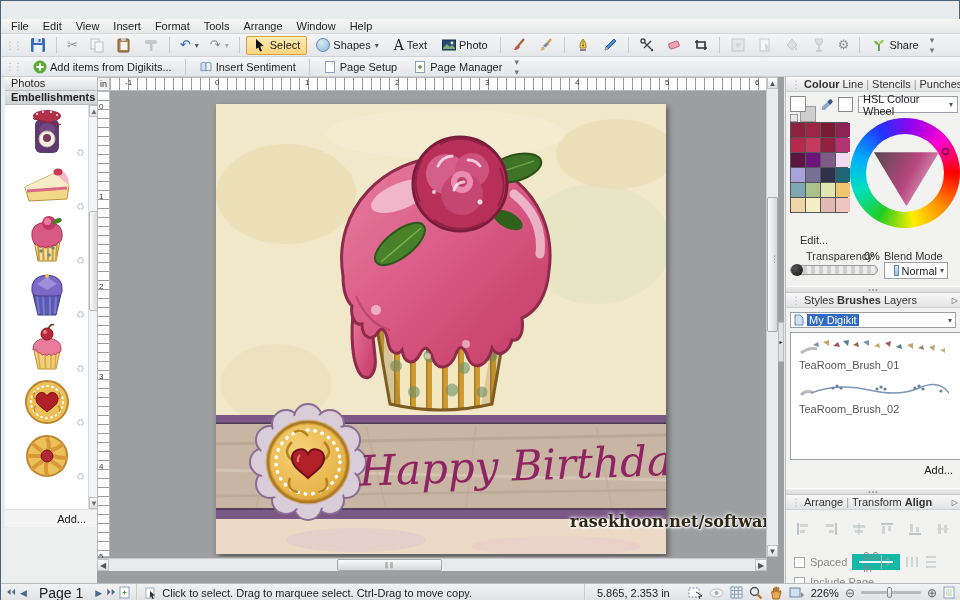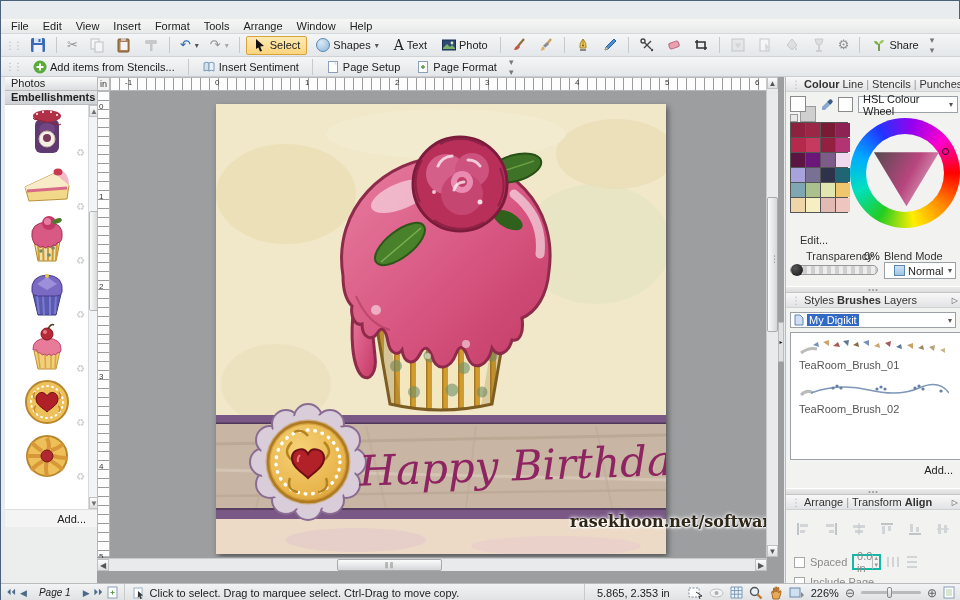--- a/index.html
+++ b/index.html
@@ -109,48 +109,48 @@
     background:linear-gradient(118deg,#4a4a4a 8%,#b8467e 55%,#f2d4e4 96%);
     clip-path:polygon(8% 22%, 96% 22%, 52% 95%); }
   .marker { position:absolute; left:92px; top:30px; width:7px; height:7px; border:1.5px solid #111; border-radius:50%; background:transparent; }
   .more { position:absolute; left:14px; top:142px; color:#333; }
   .transp-lbl { position:absolute; left:20px; top:158px; }
   .transp-val { position:absolute; left:78px; top:158px; }
   .blend-lbl { position:absolute; left:98px; top:158px; }
   .slider { position:absolute; left:4px; top:173px; width:88px; height:10px; border:1px solid #9a9a9a; border-radius:6px;
     background:repeating-linear-gradient(90deg,#ececec 0 4px,#cfcfcf 4px 8px); }
   .knob { position:absolute; left:0px; top:-2px; width:12px; height:12px; background:radial-gradient(circle at 35% 35%,#555,#111); border-radius:50%; }
-  .blendsel { position:absolute; left:98px; top:170px; width:72px; height:17px; background:#fff; border:1px solid #9aa0a6; display:flex; align-items:center; gap:3px; padding-left:9px; }
+  .blendsel { position:absolute; left:98px; top:170px; width:64px; height:17px; background:#fff; border:1px solid #9aa0a6; display:flex; align-items:center; gap:3px; padding-left:9px; }
   .blendico { width:11px; height:11px; background:linear-gradient(#cfe4f4,#9cc4e4); border:1px solid #5a88b0; }
   .blendsel .dd { margin-left:auto; margin-right:3px; }
 
   
   .digikit { position:absolute; left:4px; top:4px; width:166px; height:16px; background:#fff; border:1px solid #9aa0a6; display:flex; align-items:center; gap:3px; padding-left:3px; }
   .digikit .sel { background:#316ac5; color:#fff; padding:0 2px; }
   .digikit .dd { margin-left:auto; margin-right:3px; }
   .brushlist { position:absolute; left:4px; top:24px; width:194px; height:128px; background:#fff; border:1px solid #9aa0a6; overflow:hidden; }
   .brushitem { position:relative; height:44px; padding:4px 2px 0 8px; }
   .brushname { position:absolute; left:8px; top:26px; color:#555; }
   .brushadd { position:absolute; right:8px; top:156px; }
 
   
   .alignicons { position:absolute; left:10px; top:12px; display:flex; gap:14px; }
   .al { width:14px; height:14px; opacity:.55; }
   .spacedrow { position:absolute; left:8px; top:44px; display:flex; align-items:center; gap:5px; color:#8a8a8a; }
   .cbox { width:11px; height:11px; background:#fff; border:1px solid #a8a8a8; }
-  .spinner { width:29px; height:16px; border:2px solid #14b8a6; background:#f4f4f4; color:#8a8a8a; display:flex; align-items:center;justify-content:flex-end; }
+  .spinner { width:48px; height:16px; border:7px solid #14b8a6; background:#f4f4f4; color:#8a8a8a; display:flex; align-items:center;justify-content:flex-end; }
   .spinner .val { flex:1; padding-left:4px; }
   .spinner .ud { width:12px; border-left:1px solid #b8b8b8; font-size:6px; line-height:7px; text-align:center; color:#999; }
   .includerow { position:absolute; left:8px; top:66px; display:flex; align-items:center; gap:5px; color:#8a8a8a; }
 
   
   .statusbar { position:absolute; left:0; top:582px; width:960px; height:18px; background:linear-gradient(#f2f3f4,#dfe1e3); border-top:1px solid #b9bcbf; display:flex; align-items:center; font-size:11px; }
   .sb-nav { display:flex; align-items:center; gap:4px; padding:0 6px; border-right:1px solid #c8cacc; height:100%; }
   .sb-nav .n { color:#4a6a8a; font-size:9px; }
-  .sb-page { font-size:10px; color:#222; padding:0 8px;font-style:italic; }
+  .sb-page { font-size:14px; color:#222; padding:0 8px; }
   .sb-hint { display:flex; align-items:center; gap:5px; padding:0 8px; border-right:1px solid #c8cacc; height:100%; flex:1; }
   .sb-coords { padding:0 12px; }
   .sb-tools { display:flex; align-items:center; gap:6px; padding:0 6px; }
   .zoomslider { width:60px; height:3px; background:#b8babc; border-radius:2px; position:relative; }
   .zoomslider .zthumb { position:absolute; left:26px; top:-4px; width:5px; height:11px; background:linear-gradient(#fdfdfd,#cfd1d3); border:1px solid #8a8c8e; border-radius:2px; }
 
   .rlabel { color:#333; }
 </style>
 </head>
 <body>
@@ -323,21 +323,21 @@
     <span class="overflow">▾<br>▾</span>
   </div>
 
   <div class="toolbar t2">
     <span class="grip">⋮⋮</span>
     <span class="tbtn labeled">
         <svg class="ico14" viewBox="0 0 14 14">
           <circle cx="7" cy="7" r="6.5" fill="#5aab3a"></circle>
           <path d="M7 3.5 L7 10.5 M3.5 7 L10.5 7" stroke="#fff" stroke-width="2"></path>
         </svg>
-        <span class="lbl">Add items from Stencils...</span>
+        <span class="lbl">Add items from Digikits...</span>
       </span>
     <span class="sep"></span>
     <span class="tbtn labeled">
         <svg class="ico14" viewBox="0 0 14 14">
           <path d="M2 3 Q5 1.5 7 3 L7 11 Q5 9.5 2 11 Z" fill="#cfe0f0" stroke="#7a9ab8"></path>
           <path d="M12 3 Q9 1.5 7 3 L7 11 Q9 9.5 12 11 Z" fill="#e8f0f8" stroke="#7a9ab8"></path>
         </svg>
         <span class="lbl">Insert Sentiment</span>
       </span>
     <span class="sep"></span>
@@ -346,21 +346,21 @@
           <rect x="2.5" y="1.5" width="9" height="11" fill="#fff" stroke="#8aa0b8"></rect>
           <path d="M8.5 1.5 L11.5 4.5 L8.5 4.5 Z" fill="#cfdce8"></path>
         </svg>
         <span class="lbl">Page Setup</span>
       </span>
     <span class="tbtn labeled">
         <svg class="ico14" viewBox="0 0 14 14">
           <rect x="2.5" y="1.5" width="9" height="11" fill="#fff" stroke="#8aa0b8"></rect>
           <path d="M5 7 L9 7 M7 5 L7 9" stroke="#5a9a4a" stroke-width="1.4"></path>
         </svg>
-        <span class="lbl">Page Format</span>
+        <span class="lbl">Page Manager</span>
       </span>
     <span class="overflow">▾<br>▾</span>
   </div>
 
   <div class="main">
 
     <div class="sidebar">
       <div class="side-tab">Photos</div>
       <div class="side-tab active">Embellishments</div>
 

